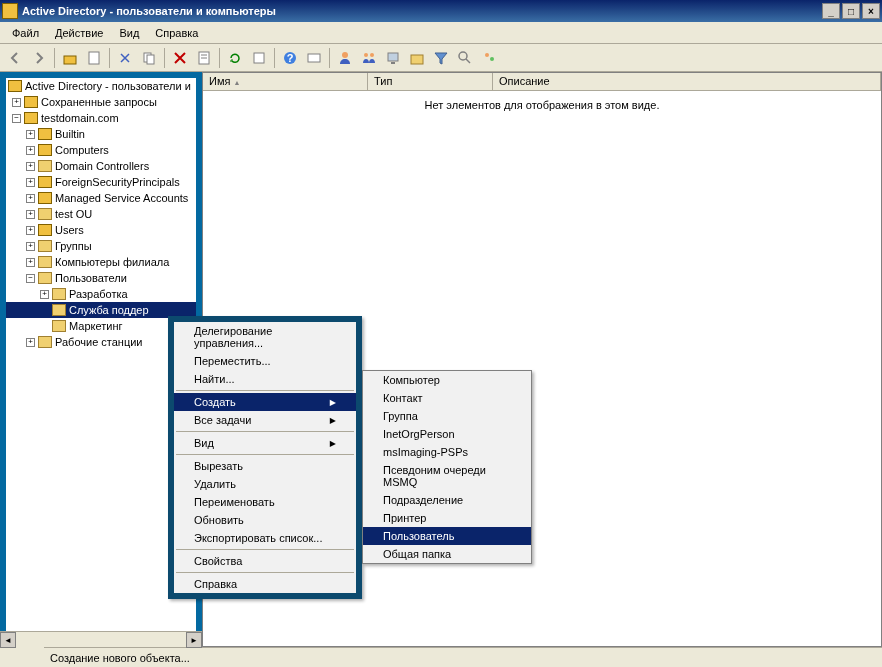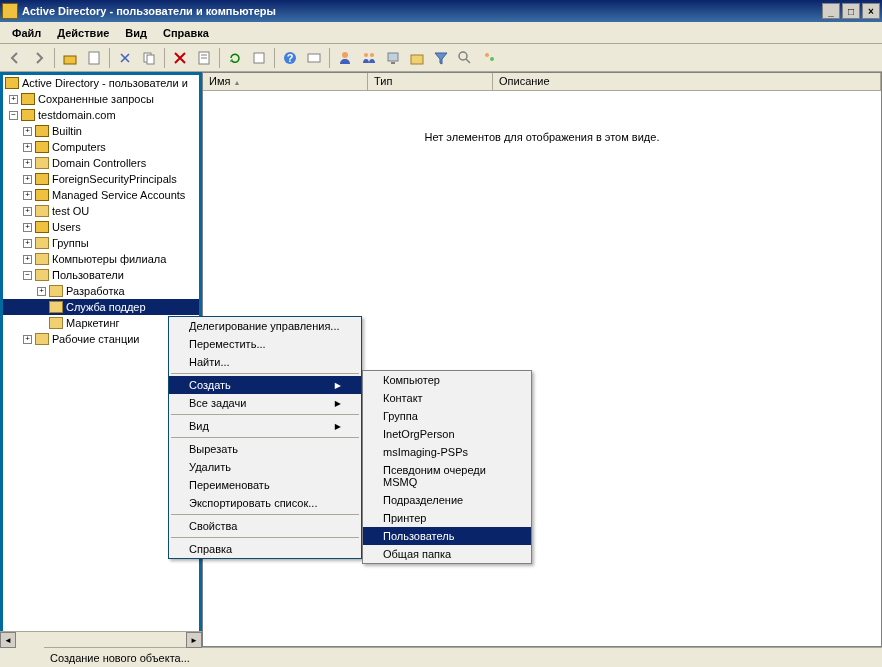--- a/index.html
+++ b/index.html
@@ -4,44 +4,44 @@
 <style>
 * { box-sizing: border-box; margin: 0; padding: 0; font-family: Tahoma, sans-serif; font-size: 11px; }
 body { background: #ece9d8; width: 882px; height: 667px; overflow: hidden; position: relative; }
 
 .titlebar { background: linear-gradient(#0a246a,#3a6ea5); height: 22px; display: flex; align-items: center; padding: 0 2px; color: #fff; }
 .titlebar .icon { width: 16px; height: 16px; background: #f0c040; margin-right: 4px; border: 1px solid #806000; }
 .titlebar .title { flex: 1; font-weight: bold; }
 .winbtn { width: 18px; height: 16px; background: #d4d0c8; border: 1px solid #808080; margin-left: 2px; display: flex; align-items: center; justify-content: center; color: #000; font-weight: bold; font-size: 10px; cursor: default; }
 
 .menubar { background: #ece9d8; height: 22px; display: flex; align-items: center; padding: 0 4px; border-bottom: 1px solid #aca899; }
-.menubar span { padding: 2px 8px; cursor: default; font-weight: bold; }
+.menubar span { padding: 2px 8px; cursor: default; }
 
 .toolbar { background: #ece9d8; height: 28px; display: flex; align-items: center; padding: 0 4px; border-bottom: 1px solid #aca899; gap: 2px; }
 .tbtn { width: 22px; height: 22px; display: flex; align-items: center; justify-content: center; border: 1px solid transparent; cursor: default; }
 .tsep { width: 1px; height: 20px; background: #aca899; margin: 0 2px; }
 
 .content { display: flex; height: 575px; position: relative; }
-.tree { width: 202px; background: #fff; border: 3px solid #0369a1; overflow: auto; }
+.tree { width: 202px; background: #fff; border: 6px solid #0369a1; overflow: auto; }
 .tree-item { display: flex; align-items: center; height: 16px; white-space: nowrap; cursor: default; }
 .expander { width: 9px; height: 9px; border: 1px solid #808080; display: inline-flex; align-items: center; justify-content: center; font-size: 8px; line-height: 1; margin-right: 3px; background: #fff; flex-shrink: 0; }
 .exp-spacer { width: 12px; display: inline-block; flex-shrink: 0; }
 .folder-icon { width: 14px; height: 12px; background: #f0c040; border: 1px solid #806000; margin-right: 3px; flex-shrink: 0; }
 .ou-icon { width: 14px; height: 12px; background: #f0d070; border: 1px solid #a08030; margin-right: 3px; flex-shrink: 0; }
 .tree-item.selected { background: #0a246a; color: #fff; text-align: right; }
 .indent { display: inline-block; flex-shrink: 0; }
 
 .listview { flex: 1; background: #fff; border: 1px solid #808080; display: flex; flex-direction: column; position: relative; }
 .list-header { display: flex; height: 18px; background: #ece9d8; border-bottom: 1px solid #aca899; }
 .list-header .col { border-right: 1px solid #aca899; padding: 2px 6px; cursor: default; }
-.list-empty { text-align: center; padding-top: 8px; color: #000; margin-top: 32px; }
+.list-empty { text-align: center; padding-top: 8px; color: #000; }
 
 .statusbar { height: 20px; background: #ece9d8; border-top: 1px solid #aca899; padding: 2px 6px; display: flex; align-items: center; margin-left: 44px; }
 
-.ctx-menu { position: absolute; background: #f1f1f1; border: 1px solid #0c4a6e; box-shadow: 2px 2px 3px rgba(0,0,0,0.3); z-index: 100; width: 194px; }
+.ctx-menu { position: absolute; background: #f1f1f1; border: 6px solid #0c4a6e; box-shadow: 2px 2px 3px rgba(0,0,0,0.3); z-index: 100; width: 194px; }
 .ctx-item { padding: 3px 20px 3px 20px; cursor: default; display: flex; align-items: center; justify-content: space-between; }
 .ctx-item.highlighted { background: #0a246a; color: #fff; }
 .ctx-sep { height: 1px; background: #aca899; margin: 2px 2px; }
 .ctx-arrow { font-size: 8px; }
 
 .sub-menu { position: absolute; background: #f1f1f1; border: 1px solid #808080; box-shadow: 2px 2px 3px rgba(0,0,0,0.3); z-index: 101; width: 170px; }
 
 .scrollbar-h { height: 16px; background: #ece9d8; border-top: 1px solid #aca899; display: flex; }
 .sb-btn { width: 16px; height: 16px; background: #d4d0c8; border: 1px solid #808080; display: flex; align-items: center; justify-content: center; font-size: 8px; }
 .sb-track { flex: 1; background: #ece9d8; }
@@ -335,20 +335,23 @@
   <div class="ctx-item">
       <span>Вырезать</span>
     </div>
   <div class="ctx-item">
       <span>Удалить</span>
     </div>
   <div class="ctx-item">
       <span>Переименовать</span>
     </div>
   <div class="ctx-item">
+      <span>Обновить</span>
+    </div>
+  <div class="ctx-item">
       <span>Экспортировать список...</span>
     </div>
   <div class="ctx-sep"></div>
   <div class="ctx-item">
       <span>Свойства</span>
     </div>
   <div class="ctx-sep"></div>
   <div class="ctx-item">
       <span>Справка</span>
     </div>

